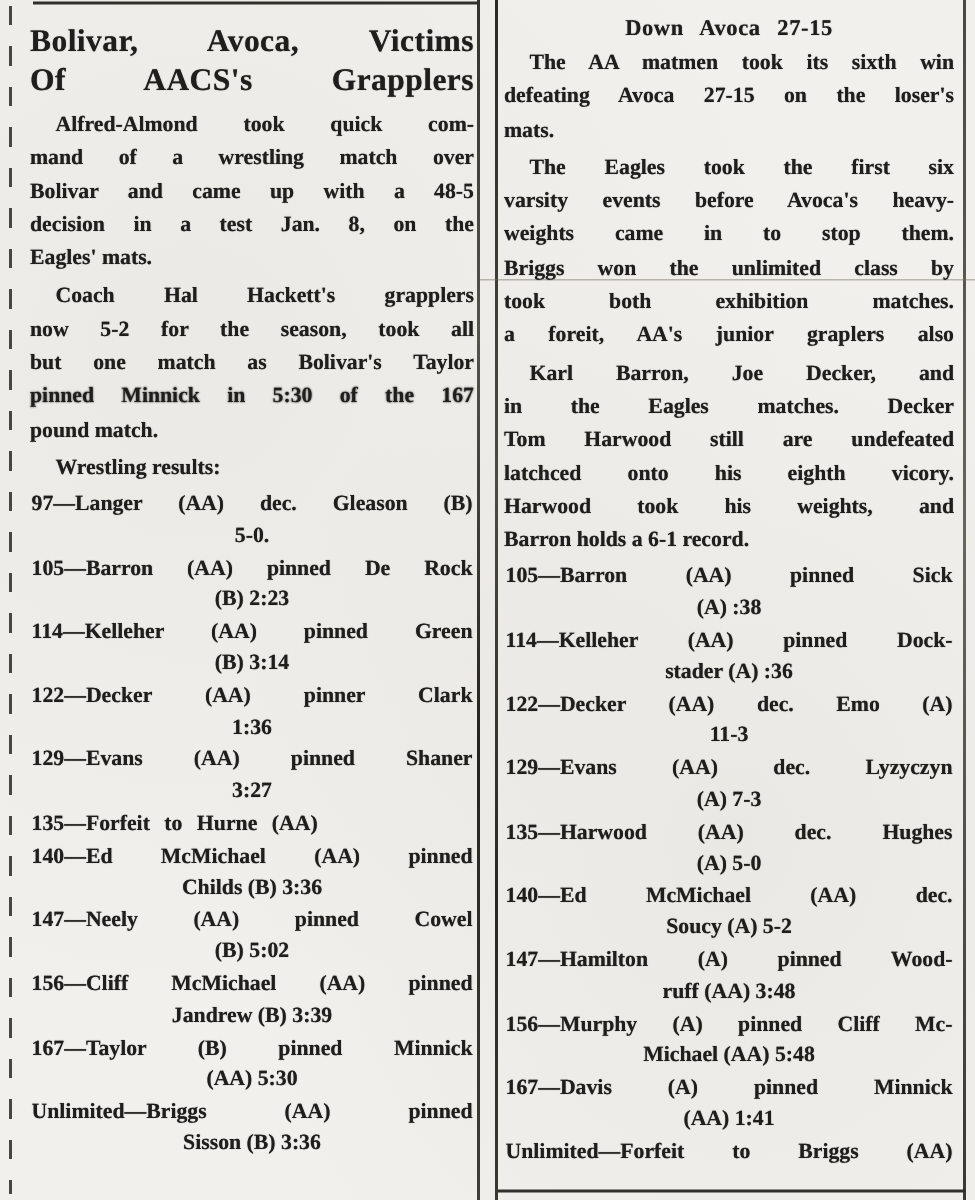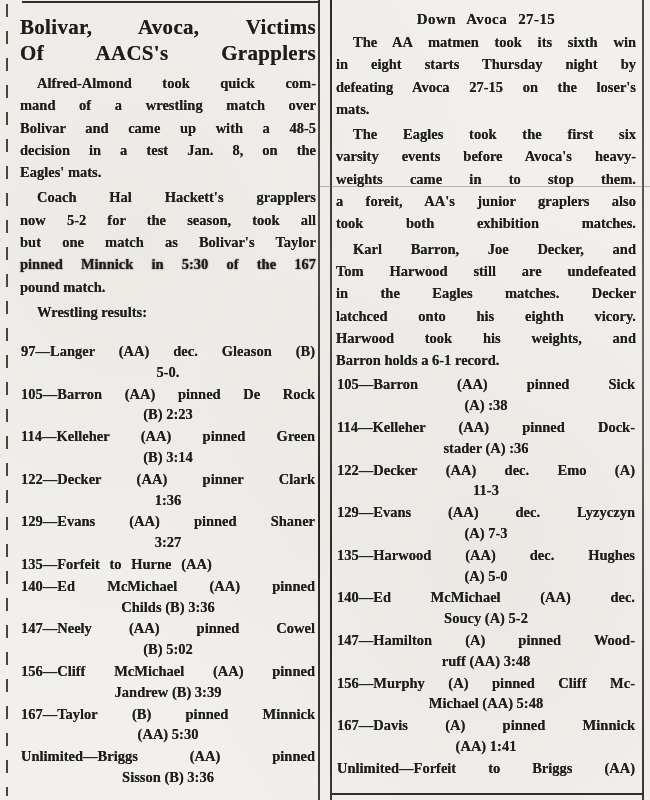--- a/index.html
+++ b/index.html
@@ -25,21 +25,21 @@
 
   .body-text{font-size:14.5px;}
   .para{line-height:22.3px;margin:0 0 3px 0;}
   .jline{text-align:justify;text-align-last:justify;}
   .lline{text-align:left;}
   .rline{text-align:center;}
   .indent{text-indent:17px;}
   .spaced{word-spacing:6px;}
   .smudge{filter:blur(.45px);text-shadow:0 0 1.4px rgba(25,22,20,.95);}
 
-  .results-label{font-size:14.5px;line-height:21px;margin:4px 0 18px 0;padding-left:17px;}
+  .results-label{font-size:14.5px;line-height:21px;margin:4px 0 3px 0;padding-left:17px;}
   .results{font-size:14.5px;line-height:20.8px;}
   .result{margin:1px;}
 
   .subhead{font-size:15px;line-height:22px;text-align:center;word-spacing:7px;letter-spacing:.4px;margin-bottom:1px;}
 
   
   .rule{position:absolute;background:#2e2e2e;}
   .rule-left-dashed{
     left:6px;top:4px;width:2px;height:792px;
     background:repeating-linear-gradient(180deg,#4a463f 0 13px,rgba(0,0,0,0) 13px 27px);
@@ -134,35 +134,35 @@
           <div class="rline">Sisson (B) 3:36</div>
         </div>
       </div>
   </div>
 
   <div class="col col-right body-text">
     <div class="subhead">Down Avoca 27-15</div>
     <div id="right-paras">
         <div class="para">
           <div class="jline indent">The AA matmen took its sixth win</div>
-          <div class="jline">in eight starts Thursday night by</div>
           <div class="jline">defeating Avoca 27-15 on the loser's</div>
           <div class="lline">mats.</div>
         </div>
         <div class="para">
           <div class="jline indent">The Eagles took the first six</div>
           <div class="jline">varsity events before Avoca's heavy-</div>
           <div class="jline">weights came in to stop them.</div>
+          <div class="jline">Briggs won the unlimited class by</div>
+          <div class="jline">took both exhibition matches.</div>
           <div class="jline">a foreit, AA's junior graplers also</div>
-          <div class="jline">took both exhibition matches.</div>
         </div>
         <div class="para">
           <div class="jline indent">Karl Barron, Joe Decker, and</div>
+          <div class="jline">in the Eagles matches. Decker</div>
           <div class="jline">Tom Harwood still are undefeated</div>
-          <div class="jline">in the Eagles matches. Decker</div>
           <div class="jline">latchced onto his eighth vicory.</div>
           <div class="jline">Harwood took his weights, and</div>
           <div class="lline">Barron holds a 6-1 record.</div>
         </div>
       </div>
     <div class="results" id="right-results">
         <div class="result">
           <div class="jline">105—Barron (AA) pinned Sick</div>
           <div class="rline">(A) :38</div>
         </div>

